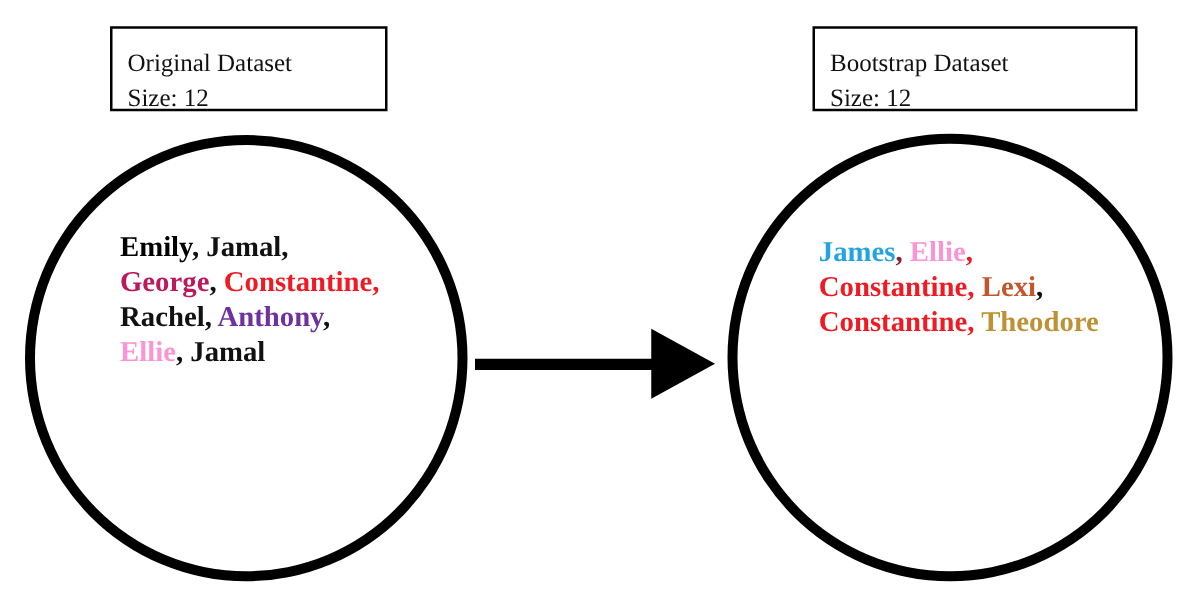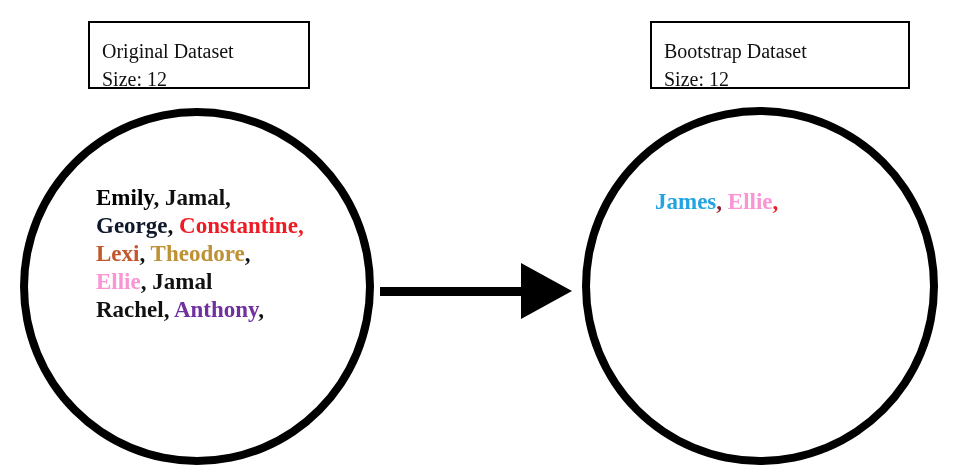--- a/index.html
+++ b/index.html
@@ -50,25 +50,26 @@
   <div class="label-box right">
     <div>Bootstrap Dataset</div>
     <div>Size: 12</div>
   </div>
 
   <div class="circle left"></div>
   <div class="circle right"></div>
 
   <div class="names left" id="left-names">
       <div><span style="color: #000000;">Emily</span><span style="color: rgb(17, 17, 17);">, </span><span style="color: rgb(17, 17, 17);">Jamal</span><span style="color: rgb(17, 17, 17);">,</span></div>
-      <div><span style="color: #0f172a;">George</span><span style="color: rgb(17, 17, 17);">, </span><span style="color: rgb(238, 27, 36);">Constantine</span><span style="color: rgb(238, 27, 36);">,</span></div>
-      <div><span style="color: rgb(194, 87, 43);">Lexi</span><span style="color: rgb(17, 17, 17);">, </span><span style="color: rgb(190, 145, 52);">Theodore</span><span style="color: rgb(17, 17, 17);">,</span></div>
+      <div><span style="color: #be185d;">George</span><span style="color: rgb(17, 17, 17);">, </span><span style="color: rgb(238, 27, 36);">Constantine</span><span style="color: rgb(238, 27, 36);">,</span></div>
+      <div><span style="color: rgb(17, 17, 17);">Rachel</span><span style="color: rgb(17, 17, 17);">, </span><span style="color: rgb(112, 48, 160);">Anthony</span><span style="color: rgb(17, 17, 17);">,</span></div>
       <div><span style="color: rgb(250, 148, 210);">Ellie</span><span style="color: rgb(17, 17, 17);">, </span><span style="color: rgb(17, 17, 17);">Jamal</span></div>
-      <div><span style="color: rgb(17, 17, 17);">Rachel</span><span style="color: rgb(17, 17, 17);">, </span><span style="color: rgb(112, 48, 160);">Anthony</span><span style="color: rgb(17, 17, 17);">,</span></div>
     </div>
   <div class="names right" id="right-names">
       <div><span style="color: rgb(36, 163, 225);">James</span><span style="color: rgb(139, 34, 48);">, </span><span style="color: rgb(250, 148, 210);">Ellie</span><span style="color: rgb(238, 27, 36);">,</span></div>
+      <div><span style="color: rgb(238, 27, 36);">Constantine</span><span style="color: rgb(238, 27, 36);">, </span><span style="color: rgb(194, 87, 43);">Lexi</span><span style="color: rgb(17, 17, 17);">,</span></div>
+      <div><span style="color: rgb(238, 27, 36);">Constantine</span><span style="color: rgb(238, 27, 36);">, </span><span style="color: rgb(190, 145, 52);">Theodore</span></div>
     </div>
 
   <div class="arrow-shaft"></div>
   <div class="arrow-head"></div>
 
 </div>
 
 </body></html>

